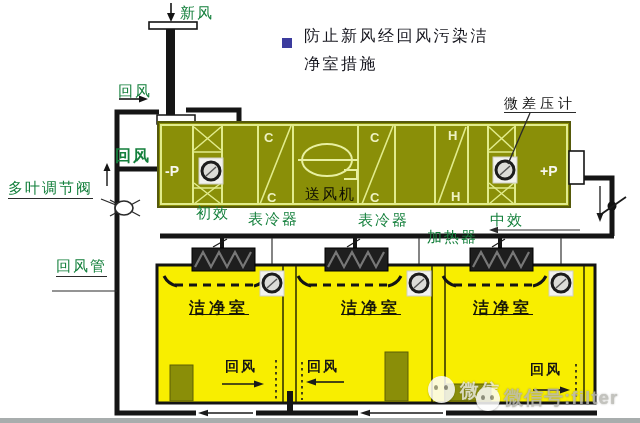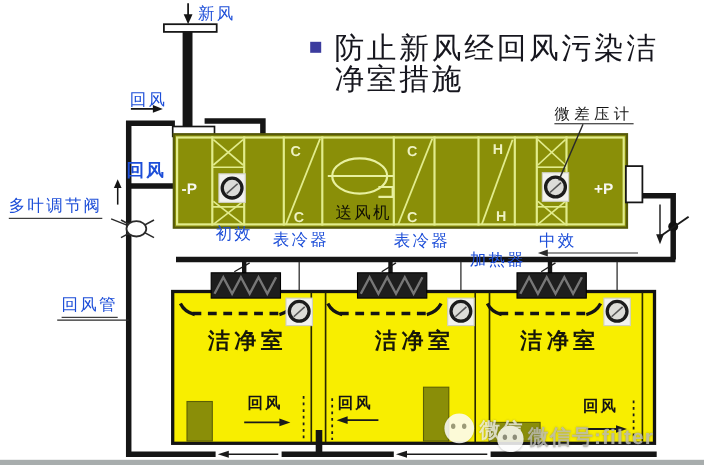--- a/index.html
+++ b/index.html
@@ -2,30 +2,30 @@
 <html><head>
 <meta charset="utf-8">
 <style>
   html,body{margin:0;padding:0;background:#fff;}
   .stage{
     position:relative;width:640px;height:423px;overflow:hidden;background:#ffffff;
     font-family:"Liberation Sans","DejaVu Sans",sans-serif;color:#111;
   }
   .stage svg{position:absolute;left:0;top:0;}
   .lbl{position:absolute;white-space:nowrap;line-height:1.1;}
-  .t15{font-size:15px;letter-spacing:2px;color:#1d4ed8;}
+  .t15{font-size:15px;letter-spacing:2px;color:#15803d;}
   .t14{font-size:14px;letter-spacing:2px;color:#141414;}
   .bold{font-weight:bold;}
   .white{color:#f7f7ee;font-weight:bold;font-size:14px;letter-spacing:0;}
   .cletter{color:#eef2c2;font-weight:bold;font-size:13px;letter-spacing:0;}
   .underline{border-bottom:1.3px solid #2a2a2a;padding-bottom:1px;}
-  .title-line{position:absolute;font-size:27px;letter-spacing:2.5px;color:#16161e;font-weight:500;}
+  .title-line{position:absolute;font-size:16px;letter-spacing:2.5px;color:#16161e;font-weight:500;}
   .title-bullet{position:absolute;width:10px;height:10px;background:#3c3c9e;}
-  .room-name{font-size:20px;font-weight:bold;letter-spacing:4px;color:#171708;}
-  .wm{position:absolute;left:400px;top:370px;width:216px;height:44px;opacity:0.85;}
+  .room-name{font-size:16px;font-weight:bold;letter-spacing:4px;color:#171708;text-decoration:underline;}
+  .wm{position:absolute;left:424px;top:370px;width:216px;height:44px;opacity:0.85;}
   .wm-circle{position:absolute;width:27px;height:27px;border-radius:50%;
     background:#fdfdfd;box-shadow:0 1px 2px rgba(0,0,0,.25);}
   .wm-eye{position:absolute;width:4px;height:5px;border-radius:50%;background:#8d8d8d;top:9px;}
   .wm-txt{position:absolute;font-size:19px;font-weight:bold;color:#b9b9b3;
     text-shadow:0 0 2px rgba(90,90,80,.6);letter-spacing:1px;}
   .wm-txt.olivey{color:#e9e9df;}
 </style>
 </head>
 <body>
 
@@ -241,21 +241,21 @@
   </svg>
 
   <div class="title-bullet" style="left:282px;top:38px;"></div>
   <div class="title-line" style="left:304px;top:26px;">防止新风经回风污染洁</div>
   <div class="title-line" style="left:304px;top:54px;">净室措施</div>
 
   <div class="lbl t15" style="left:180px;top:5px;">新风</div>
   <div class="lbl t15" style="left:118px;top:83px;">回风</div>
   <div class="lbl t15 bold" style="left:115px;top:147px;font-size:16px;">回风</div>
   <div class="lbl t15 underline" style="left:8px;top:180px;">多叶调节阀</div>
-  <div class="lbl t15 underline" style="left:56px;top:270px;">回风管</div>
+  <div class="lbl t15 underline" style="left:56px;top:258px;">回风管</div>
 
   <div class="lbl white" style="left:165px;top:164px;">-P</div>
   <div class="lbl white" style="left:540px;top:164px;">+P</div>
 
   <div class="lbl cletter" style="left:264px;top:131px;">C</div>
   <div class="lbl cletter" style="left:267px;top:191px;">C</div>
   <div class="lbl cletter" style="left:370px;top:131px;">C</div>
   <div class="lbl cletter" style="left:370px;top:191px;">C</div>
   <div class="lbl cletter" style="left:448px;top:129px;">H</div>
   <div class="lbl cletter" style="left:451px;top:190px;">H</div>

